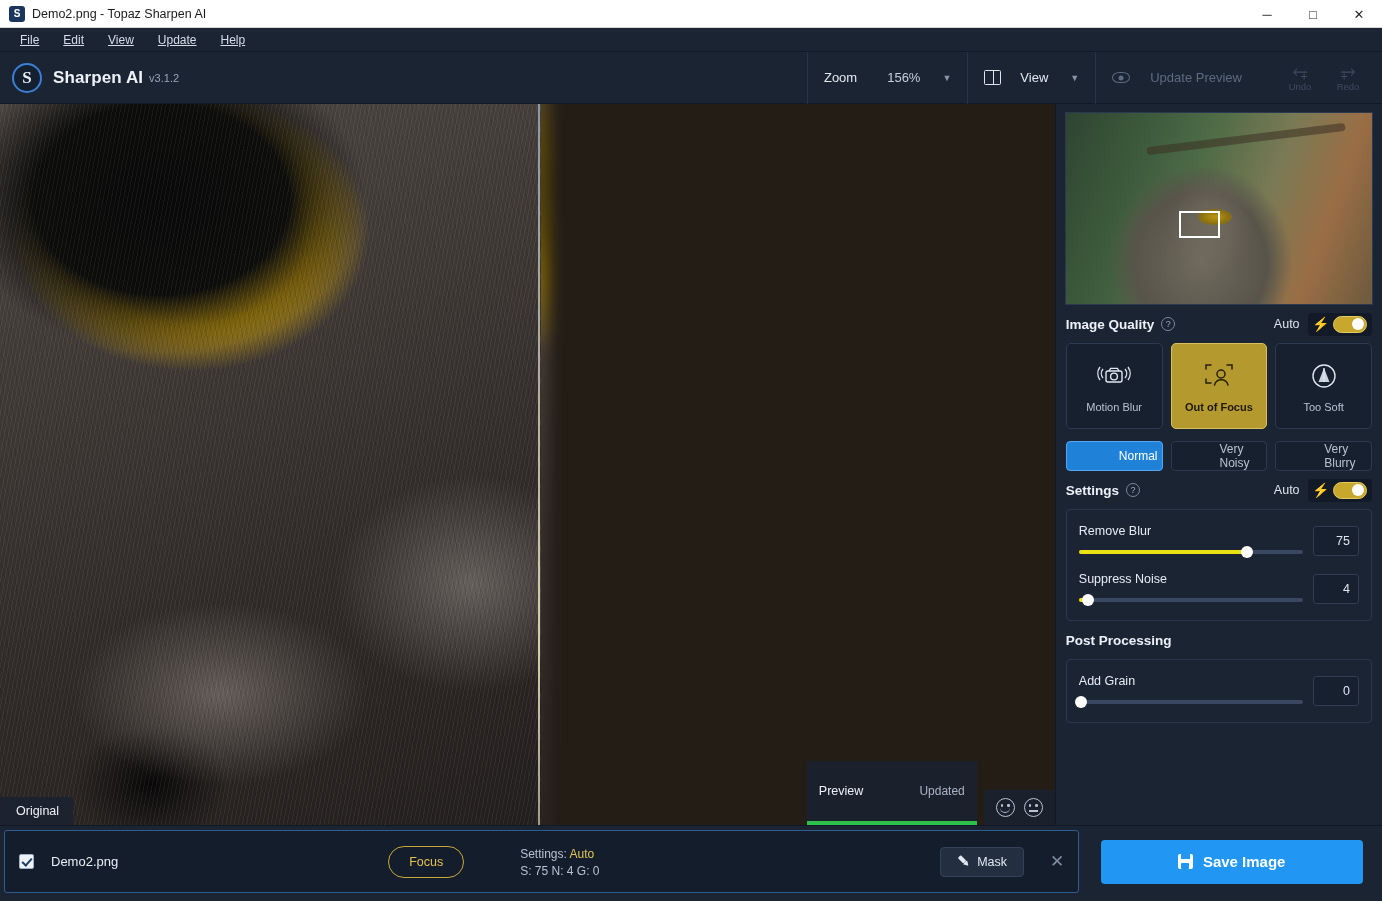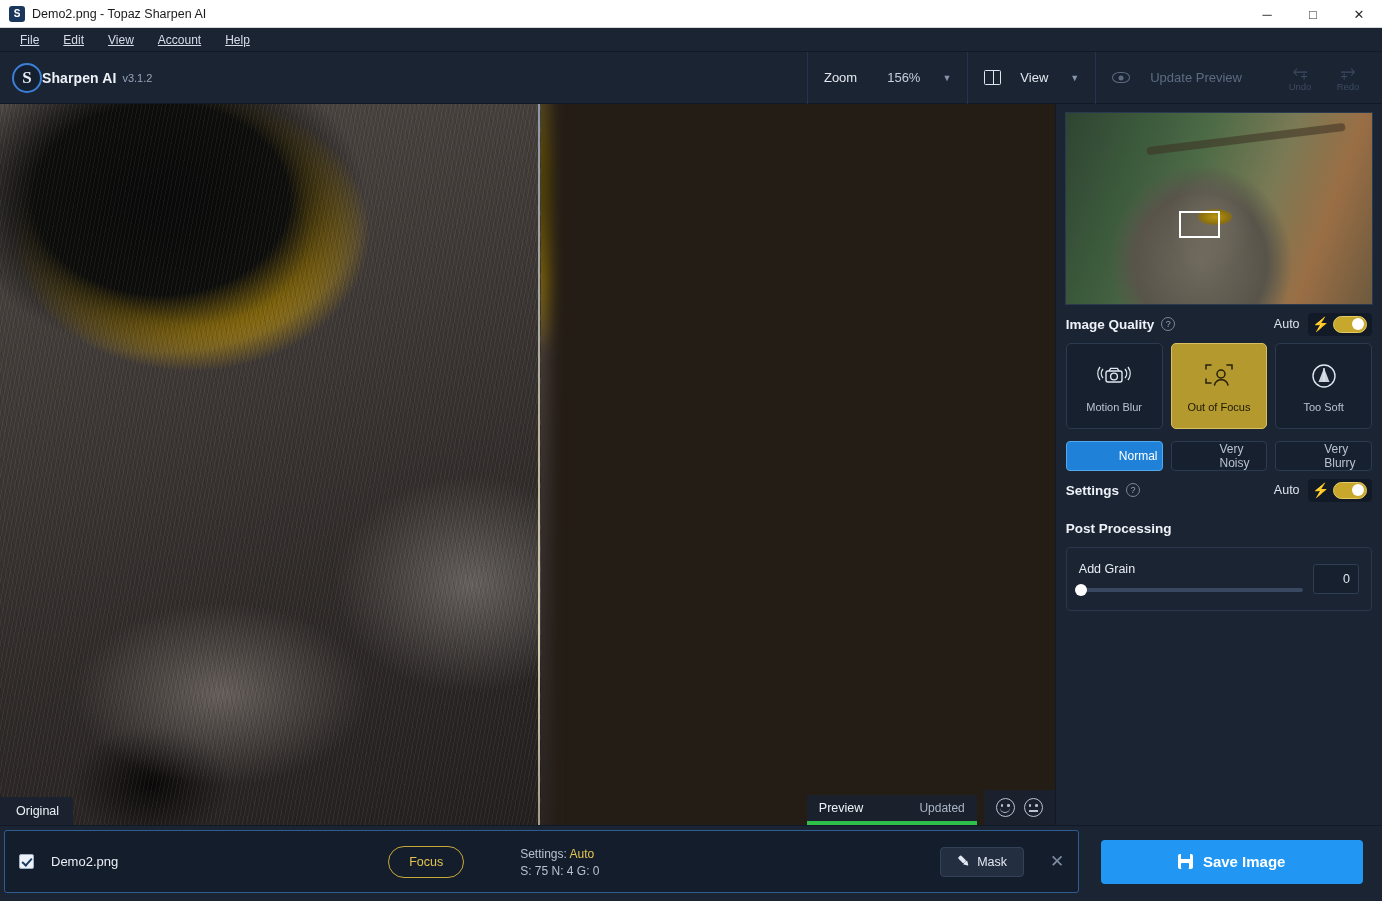--- a/index.html
+++ b/index.html
@@ -50,21 +50,21 @@
     position: relative;
   }
   .logo-wrap { display: flex; align-items: center; padding-left: 12px; }
   .logo-badge {
     width: 30px; height: 30px; border-radius: 50%;
     border: 2px solid #3c7fd6; background: #14202f;
     display: flex; align-items: center; justify-content: center;
     color: #e8eef6; font-size: 17px; font-weight: bold;
     font-family: "Liberation Serif", serif;
   }
-  .logo-text { font-size: 14px; font-weight: bold; color: #eef2f8; letter-spacing: .1px; }
+  .logo-text { margin-left: 11px; font-size: 17px; font-weight: bold; color: #eef2f8; letter-spacing: .1px; }
   .logo-ver { margin-left: 6px; font-size: 11px; color: #97a4b8; font-weight: normal; }
 
   .tool-group {
     height: 52px; display: flex; align-items: center;
     border-left: 1px solid #26334a; padding: 0 16px; gap: 16px;
   }
   .tool-group.zoom { margin-left: auto; }
   .tg-label { font-size: 13px; color: #e4e9f1; }
   .tg-value { font-size: 13px; color: #c6cfdd; margin-left: 14px; }
   .caret { color: #8795ab; font-size: 9px; margin-left: 6px; }
@@ -137,21 +137,21 @@
     position: absolute; background: rgba(26,34,48,.92);
     color: #eef2f8; font-size: 12.5px; padding: 7px 14px;
     z-index: 6;
   }
   .chip-original { left: 0; bottom: 0; border-top-right-radius: 3px; padding-left: 16px; }
 
   .preview-bar {
     position: absolute; right: 78px; bottom: 0; width: 170px; z-index: 6;
     background: rgba(26,34,48,.92);
   }
-  .preview-row { display: flex; align-items: center; justify-content: space-between; padding: 6px 12px; }
+  .preview-row { display: flex; align-items: center; justify-content: space-between; padding: 23px 12px; }
   .pv-left { font-size: 12.5px; color: #eef2f8; }
   .pv-right { font-size: 12px; color: #aab4c4; }
   .pv-progress { height: 4px; background: #2ec04a; width: 100%; }
 
   .emoji-bar {
     position: absolute; right: 0; bottom: 0; z-index: 6;
     background: rgba(26,34,48,.92);
     display: flex; align-items: center; gap: 9px; padding: 8px 12px;
   }
   .emoji {
@@ -221,21 +221,21 @@
   }
 
   .quality-row { display: flex; gap: 8px; padding: 0 10px; }
   .q-card {
     flex: 1; height: 86px; border-radius: 5px;
     background: #16202e; border: 1px solid #2c3a51;
     display: flex; flex-direction: column; align-items: center; justify-content: center; gap: 8px;
   }
   .q-card.active { background: #b4992e; border: 1px solid #d8c061; }
   .q-label { font-size: 11px; color: #b8c2d2; }
-  .q-card.active .q-label { color: #1d1905; font-weight: normal; }
+  .q-card.active .q-label { color: #1d1905; font-weight: bold; }
   .q-icon { height: 34px; display: flex; align-items: center; justify-content: center; }
 
   .mode-row { display: flex; gap: 8px; padding: 12px 10px 0 10px; }
   .m-btn {
     flex: 1; height: 30px; border-radius: 4px;
     background: #16202e; border: 1px solid #2c3a51;
     display: flex; align-items: center; justify-content: center;
     font-size: 12px; color: #b8c2d2; padding-left: 48px;
   }
   .m-btn.active { background: #1f82d8; border: 1px solid #53a9ef; color: #ffffff; }
@@ -336,21 +336,21 @@
     <div class="tb-btn">─</div>
     <div class="tb-btn">□</div>
     <div class="tb-btn close">✕</div>
   </div>
 </div>
 
 <div class="menubar">
   <div class="menu-item"><u>File</u></div>
   <div class="menu-item"><u>Edit</u></div>
   <div class="menu-item"><u>View</u></div>
-  <div class="menu-item"><u>Account</u></div>
+  <div class="menu-item"><u>Update</u></div>
   <div class="menu-item"><u>Help</u></div>
 </div>
 
 <div class="appbar">
   <div class="logo-wrap">
     <div class="logo-badge">S</div>
     <div class="logo-text">Sharpen AI</div>
     <div class="logo-ver">v3.1.2</div>
   </div>
 
@@ -496,20 +496,45 @@
           <span class="bolt-toggle">
             <span class="bolt">⚡</span>
             <span class="toggle">
                 <span class="knob"></span>
               </span>
           </span>
         </span>
       </div>
     </div>
 
+    <div class="box">
+      <div class="slider-row">
+        <div class="slider-col">
+          <div class="sl-label">Remove Blur</div>
+          <div class="sl-track">
+            <div class="sl-fill" style="width:75%"></div>
+            <div class="sl-knob" style="left:75%"></div>
+          </div>
+        </div>
+        <div class="num-box">75</div>
+      </div>
+
+      <div class="spacer-16"></div>
+
+      <div class="slider-row">
+        <div class="slider-col">
+          <div class="sl-label">Suppress Noise</div>
+          <div class="sl-track">
+            <div class="sl-fill" style="width:4%"></div>
+            <div class="sl-knob" style="left:4%"></div>
+          </div>
+        </div>
+        <div class="num-box">4</div>
+      </div>
+    </div>
 
     <div class="section">
       <div class="sec-head">
         <span class="sec-title">Post Processing</span>
       </div>
     </div>
 
     <div class="box">
       <div class="slider-row">
         <div class="slider-col">

